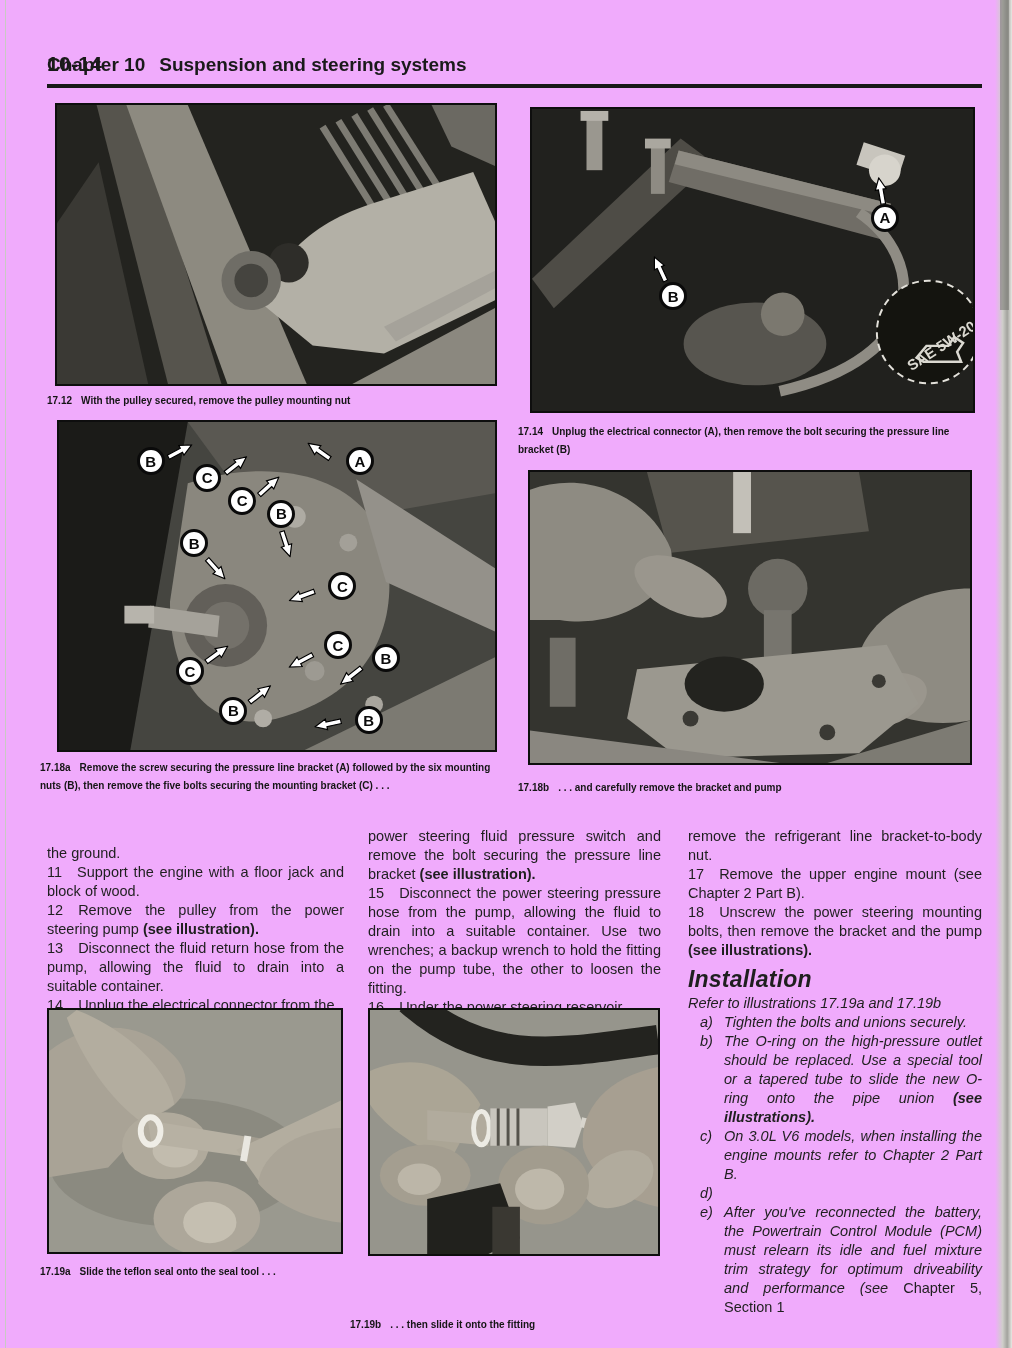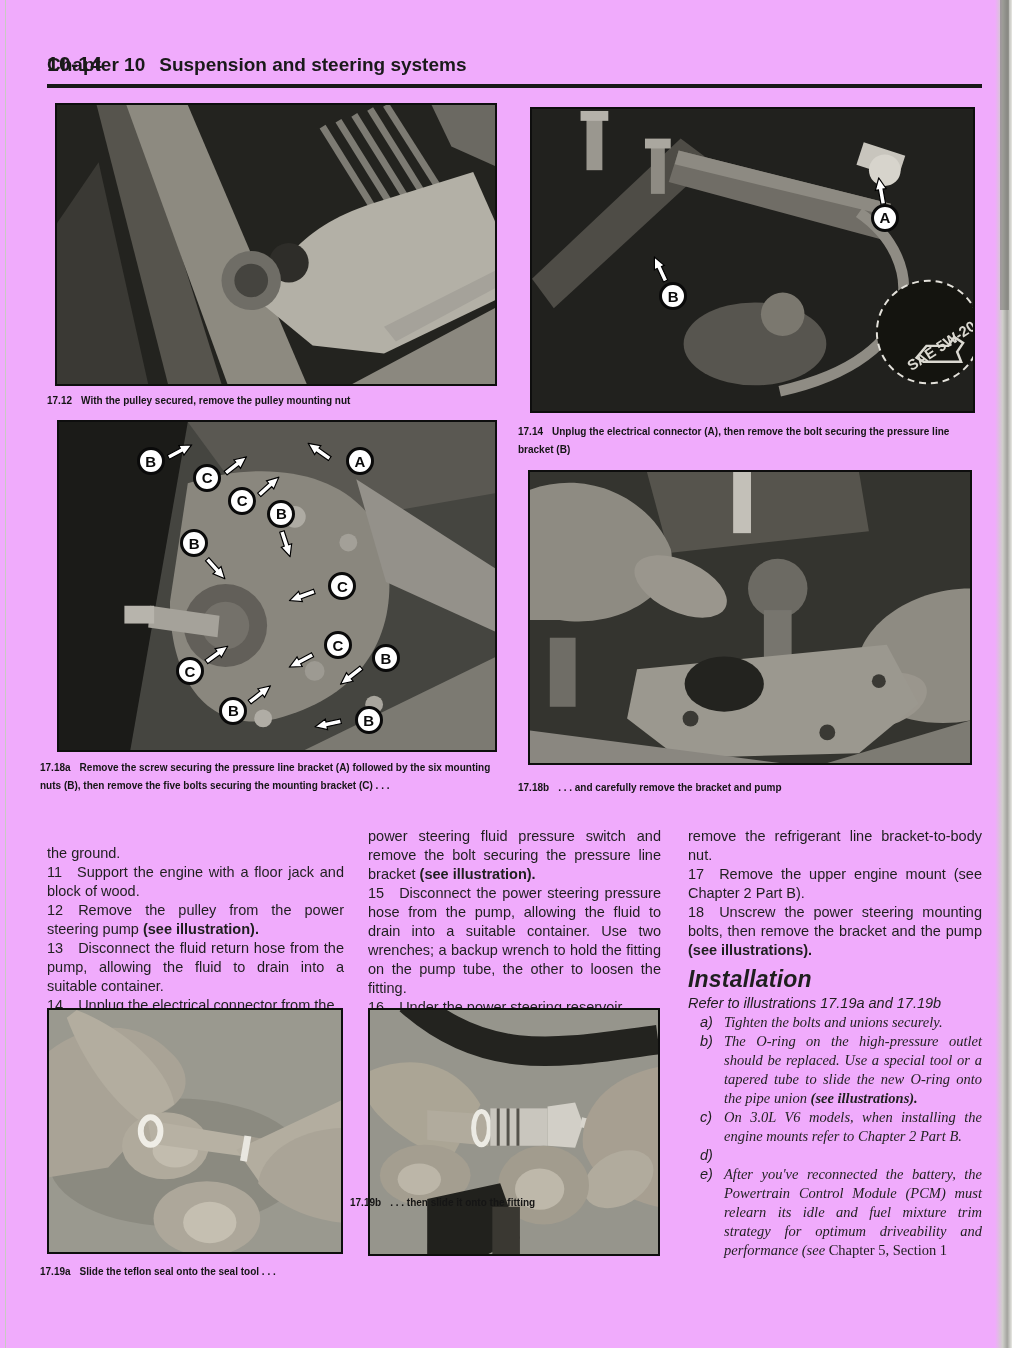--- a/index.html
+++ b/index.html
@@ -23,21 +23,21 @@
   .caption{position:absolute;text-align:left;font-weight:bold;font-size:10px;line-height:18px;color:#151515;}
   .cap-num{margin-right:9px;}
   
   .col{position:absolute;font-size:14.5px;line-height:19px;text-align:justify;color:#1f1f1f;}
   .col p{margin:0;}
   .pnum{margin-right:15px;}
   h3.inst{font-style:italic;font-weight:bold;font-size:23px;margin:10px 0 5px;letter-spacing:.2px;}
   .ref-note{font-style:italic;margin:0 0 2px;}
   .li{display:flex;font-style:italic;}
   .li-letter{width:24px;margin-left:12px;flex:none;}
-  .li-text{flex:1;text-align:justify;font-family:Liberation Serif, serif;}
+  .li-text{flex:1;text-align:justify;}
   .upright{font-style:normal;}
   
   .badge-wrap{position:absolute;width:28px;height:28px;transform:translate(-50%,-50%);}
   .badge{width:28px;height:28px;border-radius:50%;background:#fff;border:3px solid #0a0a0a;
          box-sizing:border-box;display:flex;align-items:center;justify-content:center;
          font-weight:bold;font-size:15px;color:#0a0a0a;}
   .arrow{position:absolute;width:36px;height:16px;}
 </style>
 </head>
 <body>
@@ -318,16 +318,16 @@
       <polygon points="180,98 208,94 216,116 208,140 180,138" fill="#d2cfc7"></polygon>
       <path d="M214,114 C244,120 264,138 292,150" stroke="#d8d5cd" stroke-width="10" fill="none"></path>
       <path d="M292,58 C242,68 212,100 216,140 C232,190 292,200 292,200 Z" fill="#a79f91"></path>
       <ellipse cx="252" cy="172" rx="38" ry="26" fill="#b1ab9d" transform="rotate(-30 252 172)"></ellipse>
       <ellipse cx="176" cy="178" rx="46" ry="40" fill="#a29c8e"></ellipse>
       <ellipse cx="172" cy="182" rx="25" ry="21" fill="#beb8aa"></ellipse>
       <polygon points="58,192 132,176 152,232 120,248 58,248" fill="#21211d"></polygon>
       <rect x="124" y="200" width="28" height="48" fill="#3a3832"></rect>
     </svg>
   </div>
-  <div class="caption" style="left:350px;top:1194px;width:330px;">
+  <div class="caption" style="left:350px;top:1316px;width:330px;">
     <span class="cap-num">17.19b</span><span>. . . then slide it onto the fitting</span>
   </div>
 </div>
 
 </body></html>

